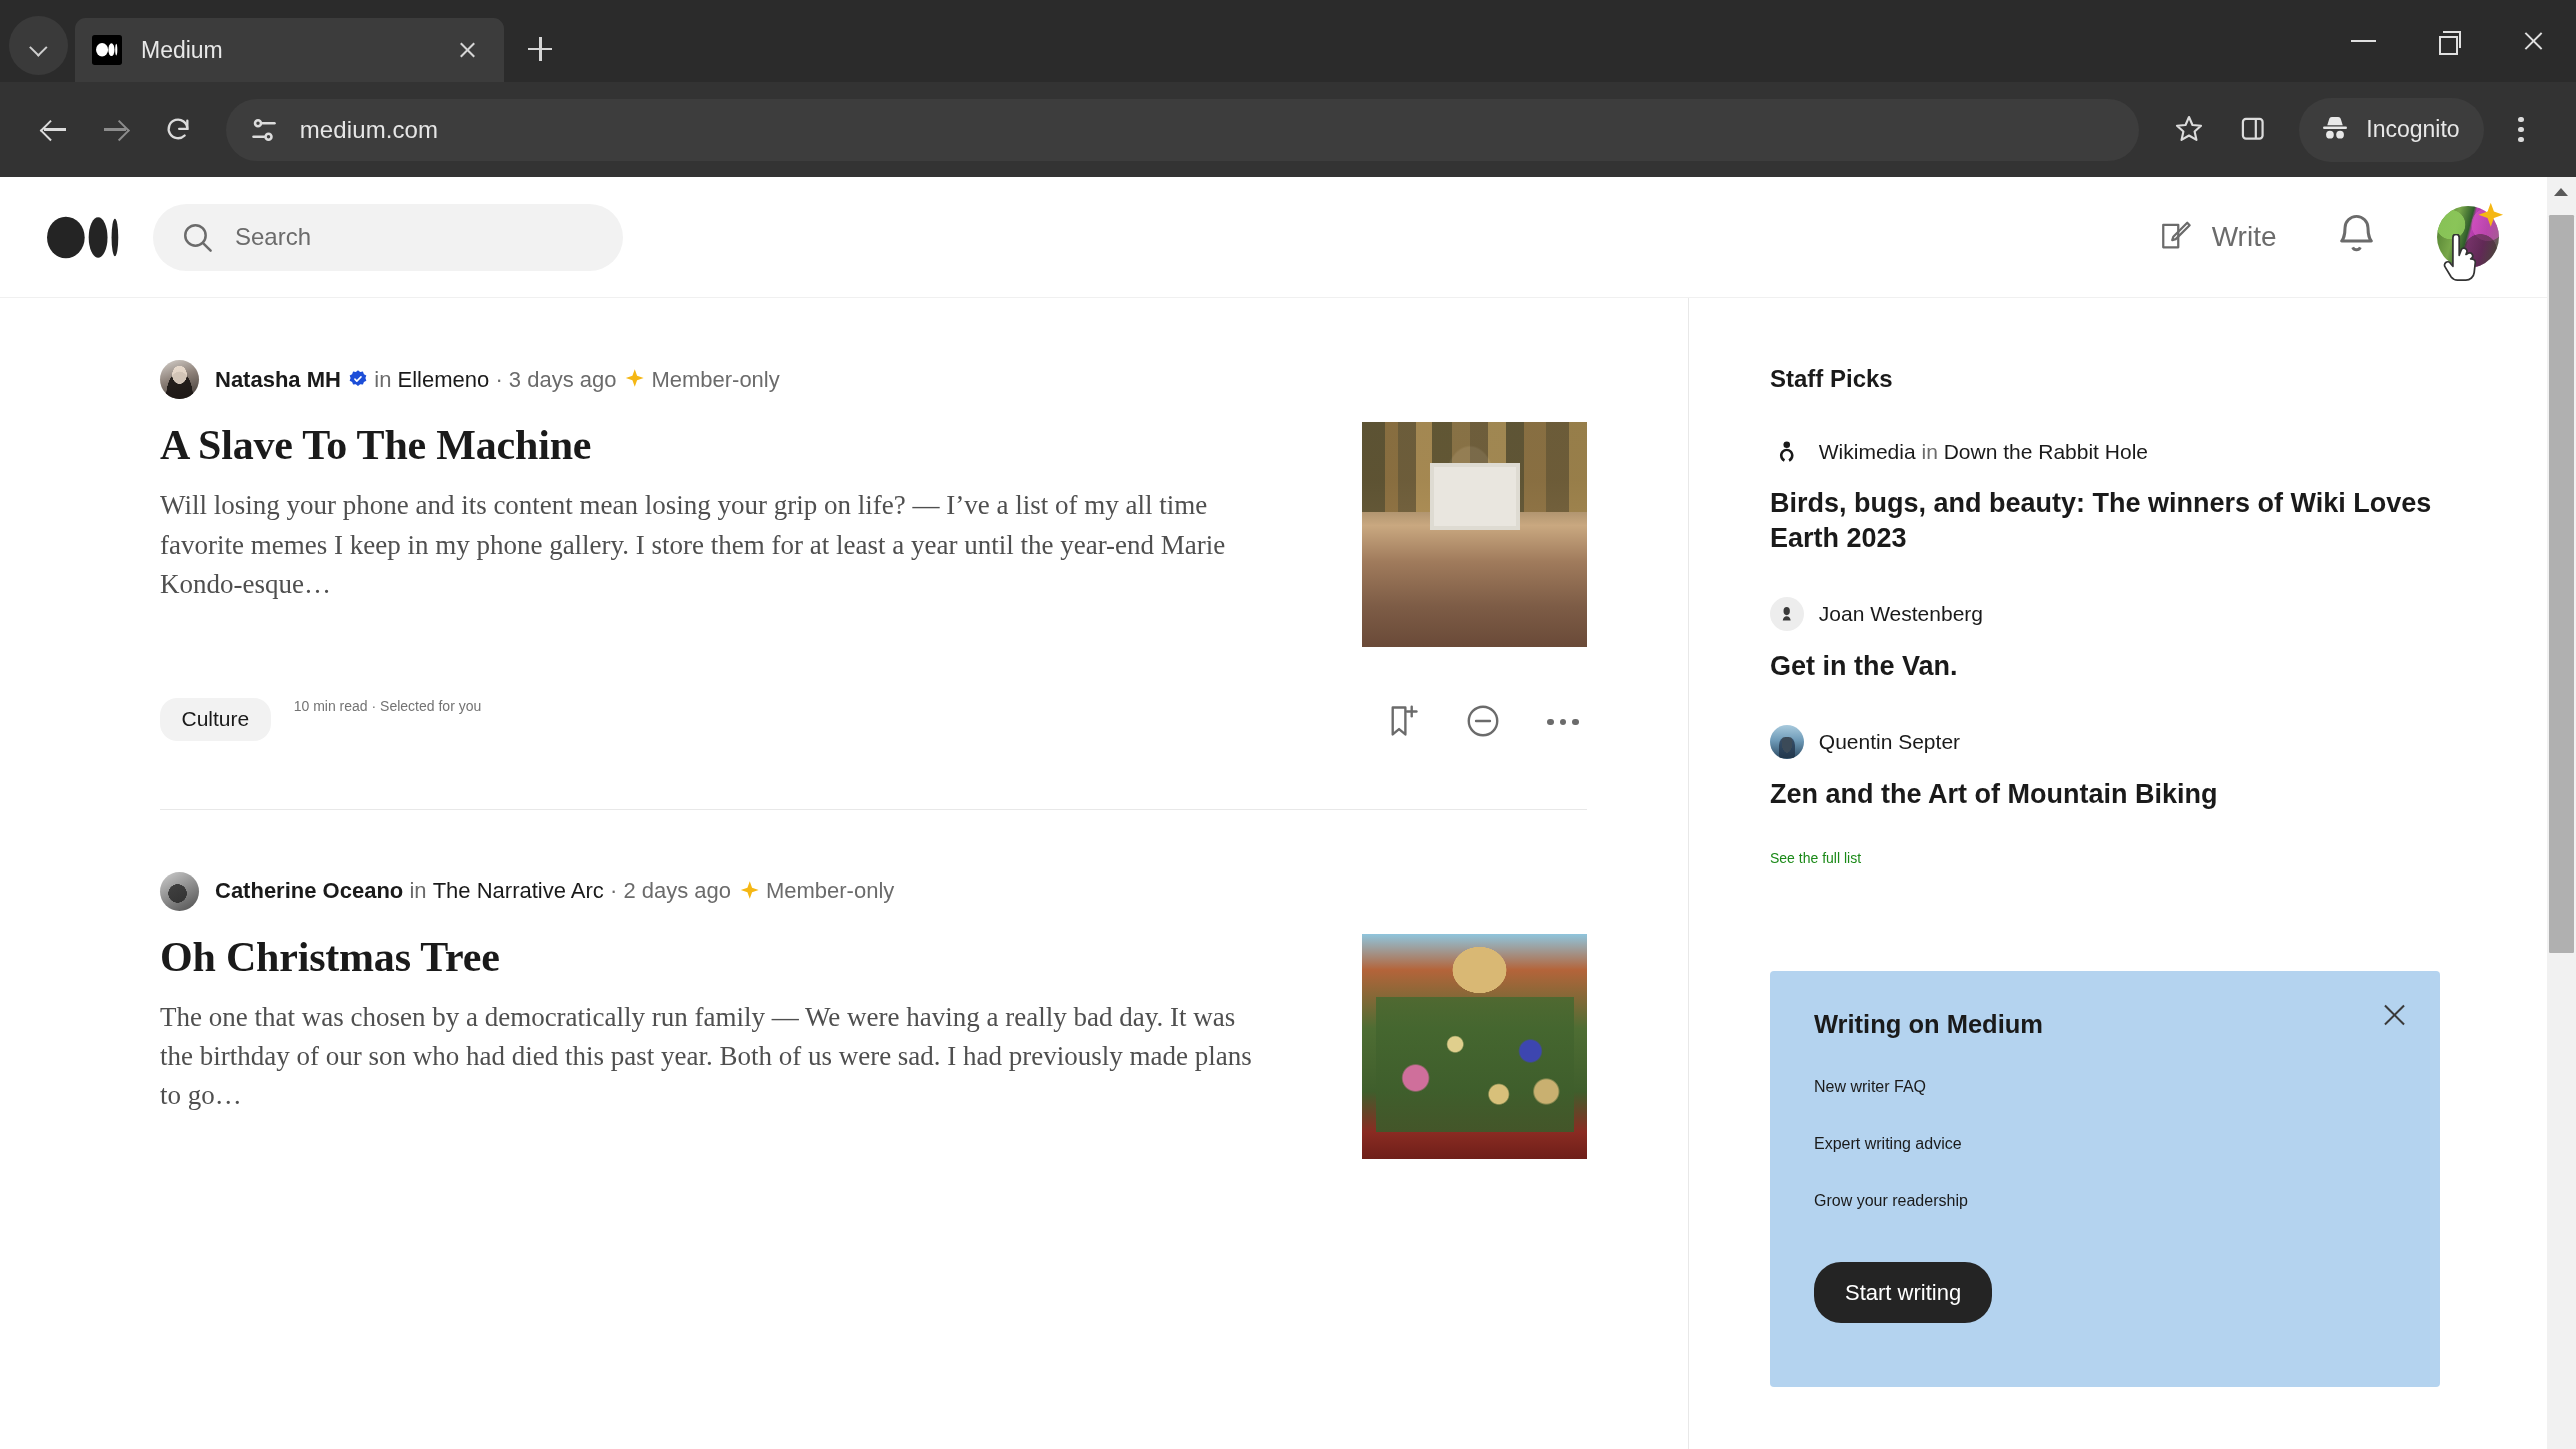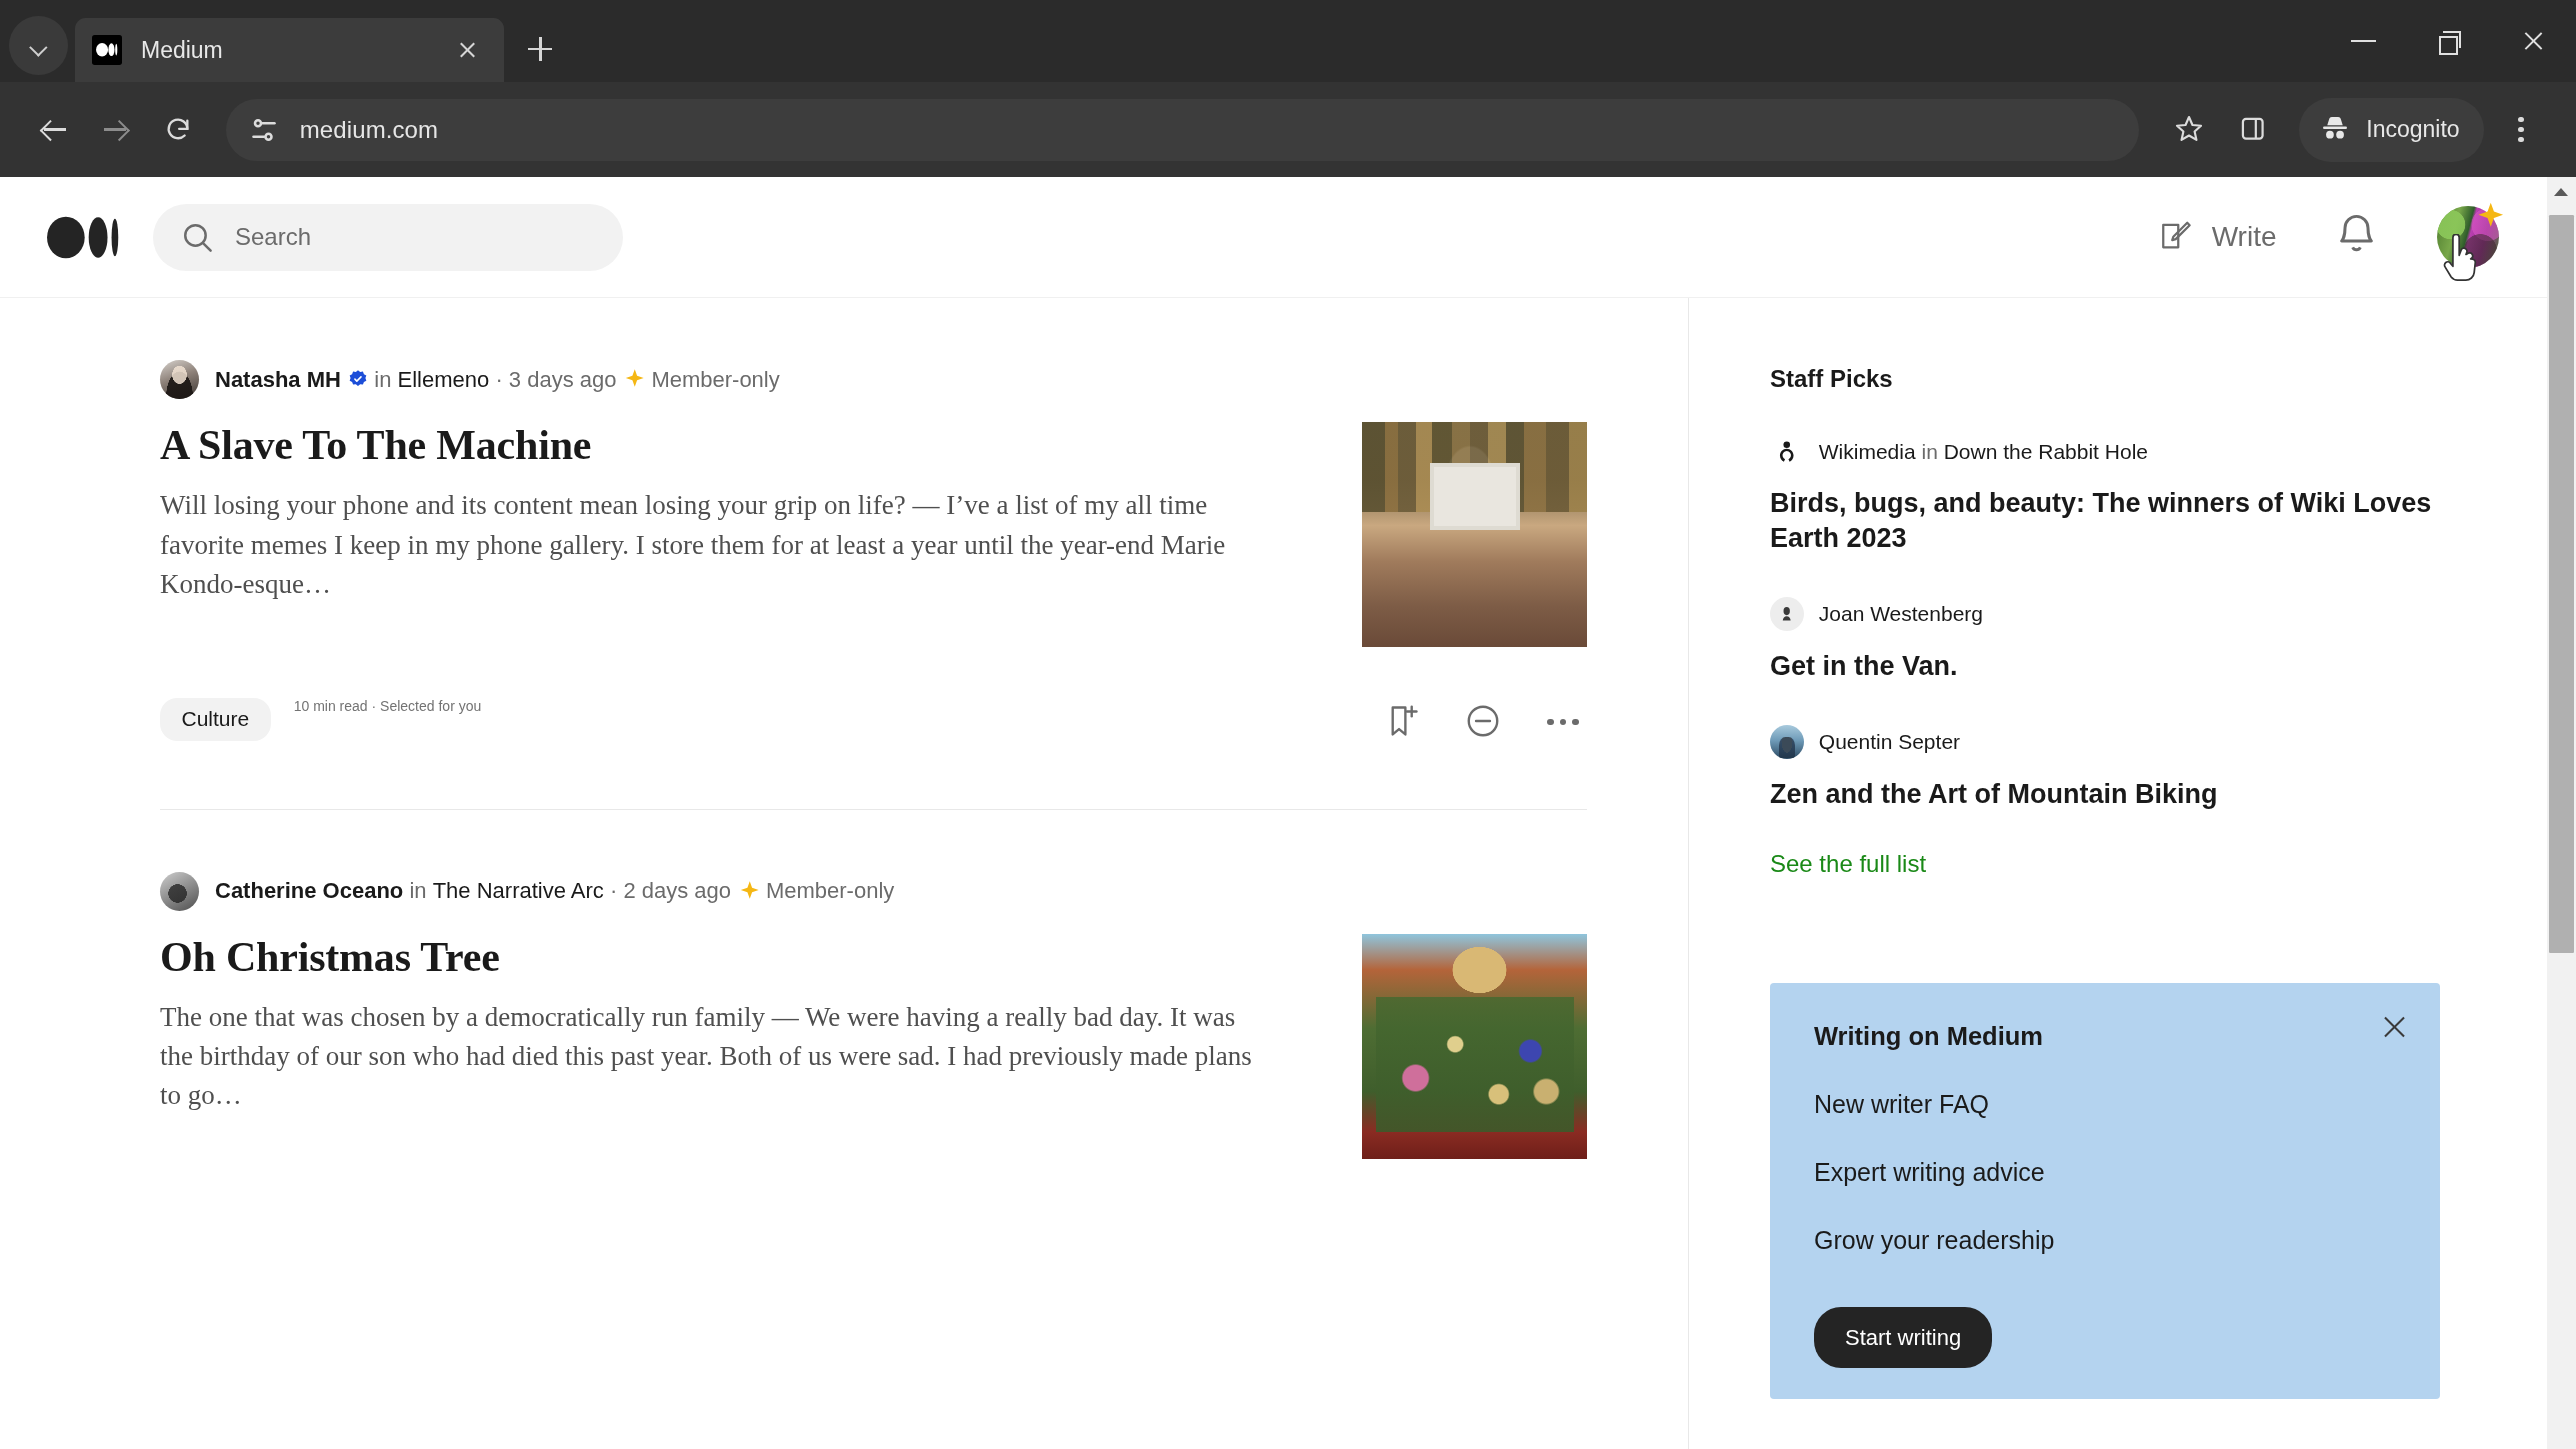--- a/index.html
+++ b/index.html
@@ -264,34 +264,34 @@
   .pick-av.quentin { background: linear-gradient(to bottom, #a8cadd 0%, #6f9bb8 45%, #2c4a63 100%); }
   .pick-av.quentin::after{
     content:""; position:absolute; left:26%; top:35%; width:48%; height:62%;
     background: radial-gradient(ellipse at 50% 20%, #3b4a58 0 48%, transparent 49%),
                 linear-gradient(to bottom, #37506b, #23384d);
     border-radius: 40% 40% 12% 12%;
   }
   .pick-byline { font-size: 21px; color:#1a1a1a; white-space:nowrap; }
   .pick-byline .muted { color:#6b6b6b; }
   .pick-title { font-size: 27px; font-weight: bold; color:#1a1a1a; line-height: 1.28; margin-top: 17.4px; cursor:pointer; }
-  .see-full { font-size: 24px; color:#1a8917; margin-top: 39px; cursor:pointer; display:inline-block; }
+  .see-full { font-size: 14px; color:#1a8917; margin-top: 39px; cursor:pointer; display:inline-block; }
 
   .promo {
     margin-top: 105px; background:#b4d3ef; border-radius: 4px; padding: 39px 44px 0 44px; position:relative;
     min-height: 416px;
   }
   .promo-close { position:absolute; right: 29.5px; top: 28px; width: 32px; height: 32px; cursor:pointer; }
   .promo-close::before, .promo-close::after {
     content:""; position:absolute; left: 2.7px; top: 14.8px; width: 27px; height: 2px; background:#3a3a3a;
   }
   .promo-close::before { transform: rotate(45deg); }
   .promo-close::after  { transform: rotate(-45deg); }
   .promo-h { font-size: 25.5px; font-weight: bold; color:#1a1a1a; }
-  .promo-link { font-size: 25px; color:#1a1a1a; margin-top: 39px; cursor:pointer; }
+  .promo-link { font-size: 16px; color:#1a1a1a; margin-top: 39px; cursor:pointer; }
   .promo-btn {
     display:inline-block; margin-top: 52px; background:#242424; color:#ffffff;
     font-size: 22px; padding: 17.4px 31px; border-radius: 27px; cursor:pointer; border:none;
     font-family:"Liberation Sans", sans-serif;
   }
 
   
   .pagescroll { width: 29.5px; flex:none; background:#f1f1f1; position:relative; }
   .ps-up {
     height: 29.5px; width:29.5px; background:#f1f1f1; display:flex; align-items:center; justify-content:center; cursor:pointer;

